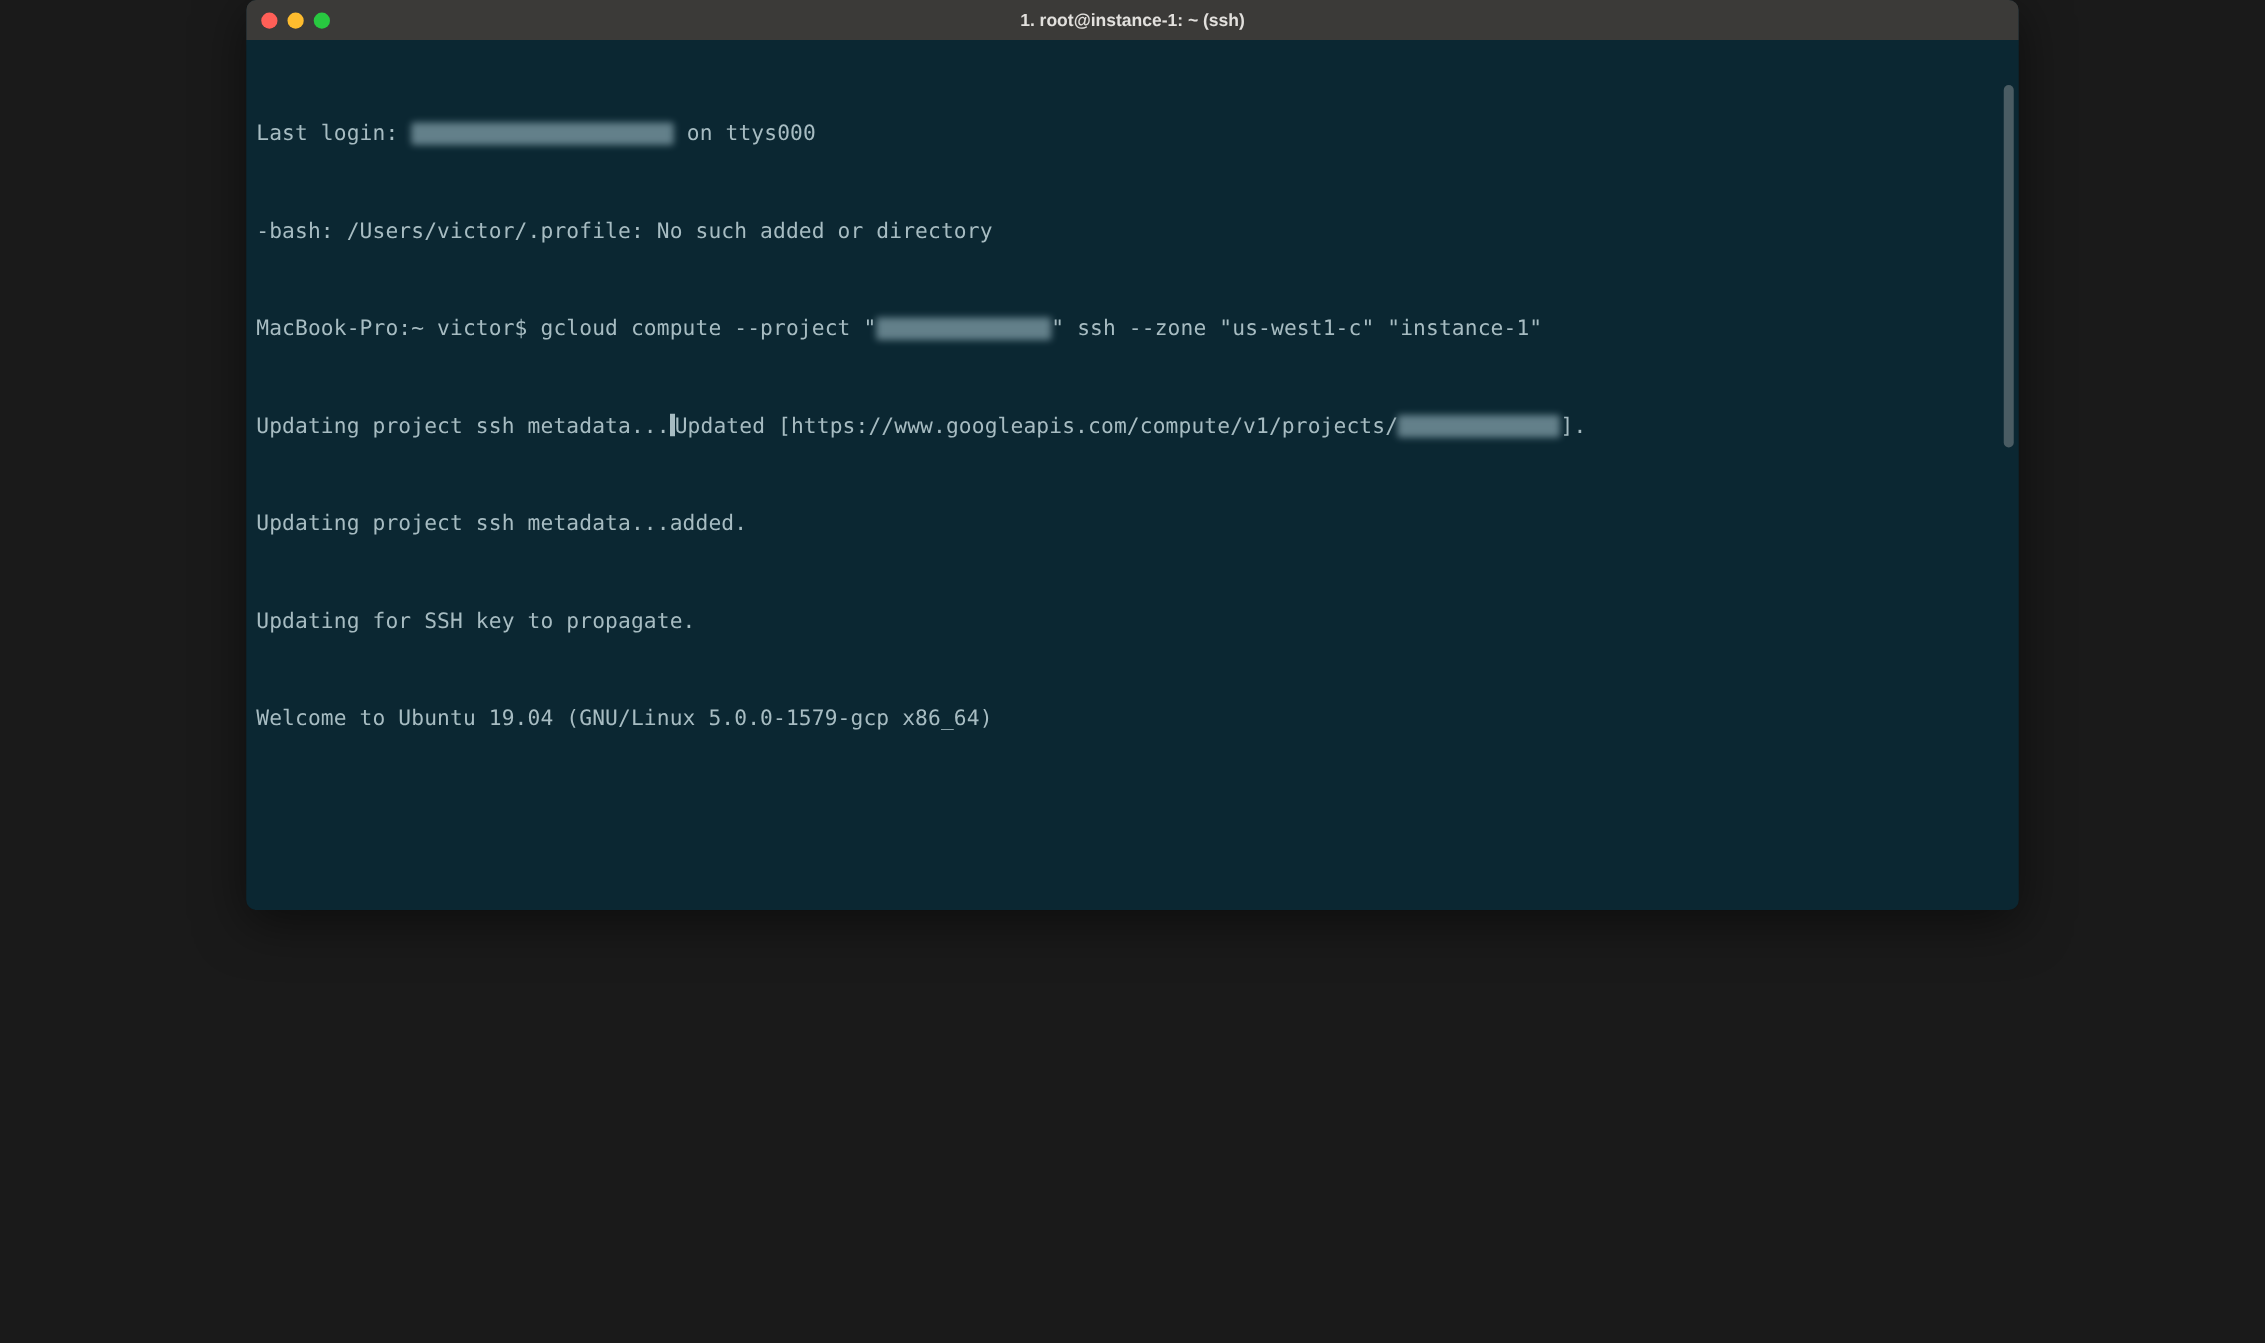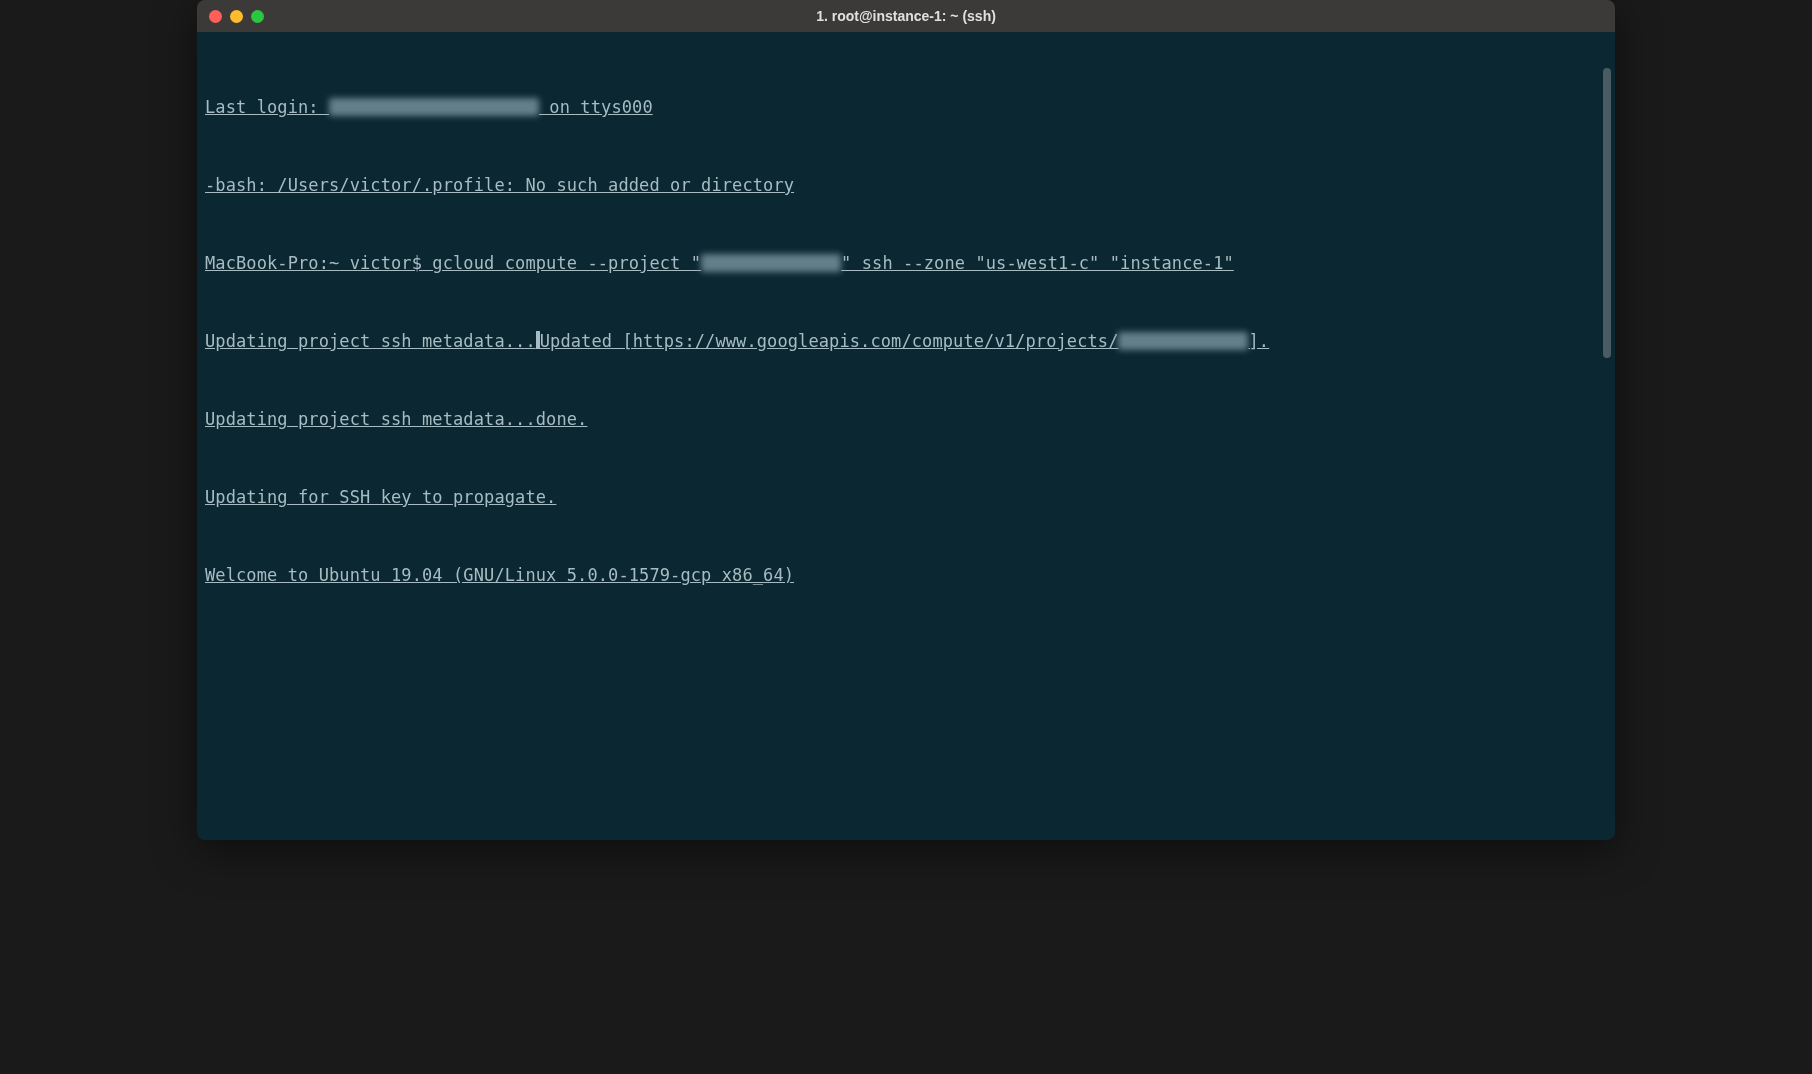--- a/index.html
+++ b/index.html
@@ -1,19 +1,19 @@
 <!DOCTYPE html>
 <html><head>
 <meta charset="utf-8">
 <style>
   * { margin: 0; padding: 0; box-sizing: border-box; }
   html, body { width: 100%; height: 100%; background: #1a1a1a; font-family: -apple-system, BlinkMacSystemFont, "Segoe UI", sans-serif; }
   .window {
     width: 1418px;
-    height: 840px;
+    height: 728px;
     margin: 0 auto;
     background: #0b2732;
     border-radius: 8px;
     overflow: hidden;
     box-shadow: 0 10px 40px rgba(0,0,0,0.5);
     position: relative;
     display: flex;
     flex-direction: column;
   }
   .titlebar {
@@ -49,21 +49,21 @@
   }
   .term {
     padding: 10px 8px 8px 8px;
     color: #a7bcc2;
     font-family: "SFMono-Regular", "Menlo", "Consolas", monospace;
     font-size: 17px;
     line-height: 26px;
     white-space: pre;
     letter-spacing: 0.1px;
   }
-  .term div { white-space: pre; text-decoration: underline; }
+  .term div { white-space: pre; }
   .redact {
     display: inline-block;
     vertical-align: text-bottom;
     height: 18px;
     background: #6d8a94;
     filter: blur(3px);
     border-radius: 2px;
     opacity: 0.9;
     position: relative;
     top: -1px;
@@ -99,21 +99,21 @@
     </div>
     <div class="title">1. root@instance-1: ~ (ssh)</div>
   </div>
 
   <div class="term-wrap">
     <div class="term">
       <div><span>Last login: </span><span class="redact" style="width:210px"></span><span> on ttys000</span></div>
       <div>-bash: /Users/victor/.profile: No such added or directory</div>
       <div><span>MacBook-Pro:~ victor$ gcloud compute --project "</span><span class="redact" style="width:140px"></span><span>" ssh --zone "us-west1-c" "instance-1"</span></div>
       <div><span>Updating project ssh metadata...</span><span class="cursor-block"></span><span>Updated [https://www.googleapis.com/compute/v1/projects/</span><span class="redact" style="width:130px"></span><span>].</span></div>
-      <div>Updating project ssh metadata...done.</div>
+      <div>Updating project ssh metadata...added.</div>
       <div>Updating for SSH key to propagate.</div>
       <div>Welcome to Ubuntu 19.04 (GNU/Linux 5.0.0-1579-gcp x86_64)</div>
       <div></div>
       
       
       <div></div>
       <div></div>
       
       
       <div></div>

